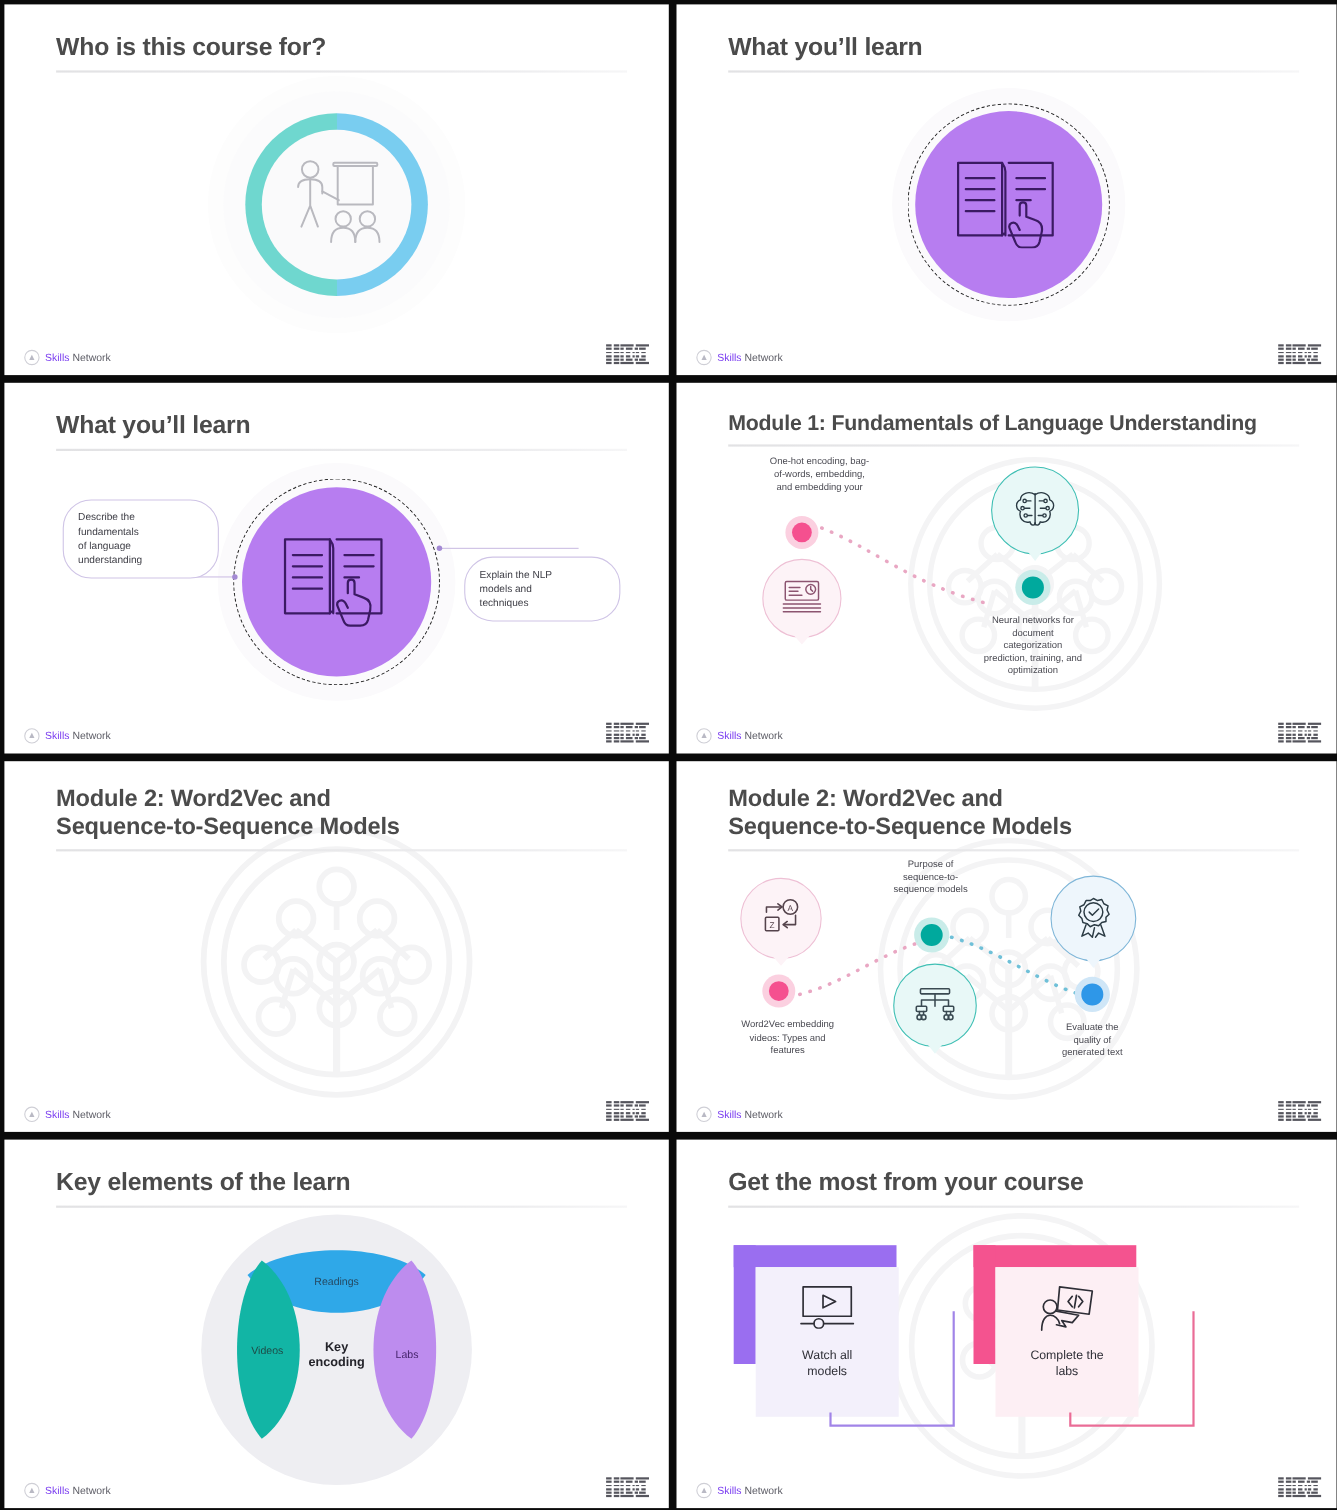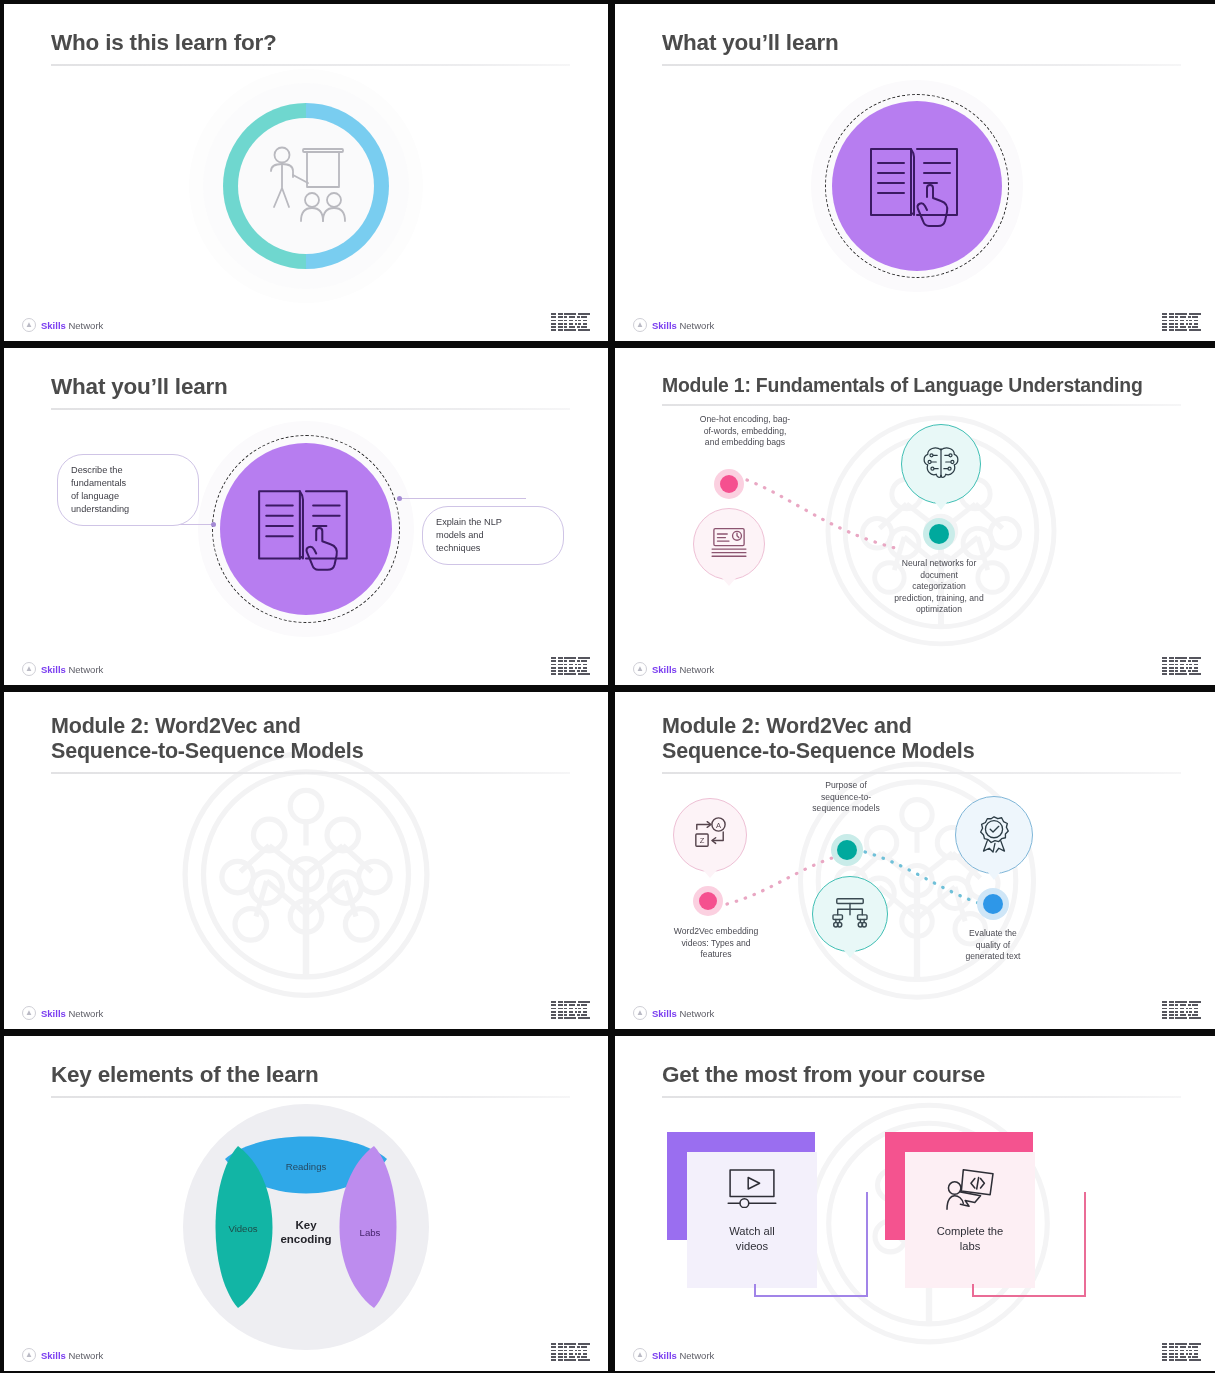--- a/index.html
+++ b/index.html
@@ -45,21 +45,21 @@
   .title-wrap.two .title { font-size:21.5px; }
   
   .footer { position:absolute; left:0; right:0; bottom:9px; height:22px; }
   .sn { position:absolute; left:18px; bottom:0; display:flex; align-items:center; gap:5px; }
   .sn-mark {
     width:14px; height:14px; border-radius:50%;
     border:1px solid #cfcfd6; display:flex; align-items:center;
     justify-content:center; color:#b9b9c4; font-size:8px; line-height:1;
   }
   .sn-txt { font-size:9.5px; color:#5d5d66; }
-  .sn-txt b { color:#7a3df0; font-weight:700; }
+  .sn-txt b { color:#7a3df0; font-weight:400; }
   .ibm { position:absolute; right:18px; bottom:1px; display:flex; flex-direction:column; gap:1.3px; }
   .ibm-row { display:flex; gap:1.6px; }
   .ibm-row i { display:block; background:#55555d; height:1.9px; }
   
   .halo {
     position:absolute; left:50%; top:50%; transform:translate(-50%,-50%);
     width:206px; height:206px; border-radius:50%;
     background:#fbfbfc;
     box-shadow:0 0 0 14px #fdfdfd;
   }
@@ -140,21 +140,21 @@
   }
   .card-brack { position:absolute; }
 </style>
 </head>
 <body>
 
 <div id="deck">
 
   <div class="slide">
     <div class="title-wrap">
-      <div class="title">Who is this learn for?</div>
+      <div class="title">Who is this course for?</div>
       <div class="title-rule"></div>
     </div>
     <div style="position:absolute;left:0;right:0;top:62px;bottom:36px;">
       <div class="halo"></div>
       <div class="ring-donut" style="background:conic-gradient(from 180deg,#6fd7cf 0deg 180deg,#79cdf0 180deg 360deg);"></div>
       <div class="ring-inner">
         <span>
           <svg width="92" height="82" viewBox="0 0 92 82" fill="none" stroke="#b9b9bf" stroke-width="1.8" stroke-linecap="round" stroke-linejoin="round">
             <circle cx="22" cy="12" r="7.5"></circle>
             <path d="M22 20 L22 45 M22 45 L14 64 M22 45 L29 64"></path>
@@ -417,21 +417,21 @@
           <circle cx="142" cy="138" r="12"></circle>
       </svg>
     </div>
     <div class="title-wrap">
       <div class="title" style="font-size:19.4px;">Module 1: Fundamentals of Language Understanding</div>
       <div class="title-rule"></div>
     </div>
     <div style="position:absolute;left:0;right:0;top:58px;bottom:30px;">
       <div class="nodelabel" style="left:40px;top:8px;width:180px;white-space:pre-line;">One-hot encoding, bag-
 of-words, embedding,
-and embedding bags</div>
+and embedding your</div>
       <div class="smalldot" style="left:99px;top:63px;width:30px;height:30px;background:#fbd0e0;">
         <i style="background:#f5508f"></i>
       </div>
       <div class="bigbub" style="left:78px;top:102px;width:72px;height:72px;background:#fdf3f7;border:1.3px solid #eec0d5;">
         <span>
           <svg width="36" height="32" viewBox="0 0 40 36" fill="none" stroke="#8c5470" stroke-width="1.5" stroke-linecap="round">
             <rect x="3" y="3" width="34" height="19" rx="1.5"></rect>
             <path d="M7 9 H18 M7 13 H16 M7 17 H20"></path>
             <circle cx="29" cy="11" r="5"></circle>
               <path d="M29 8 L29 11 L31 13"></path>
@@ -863,21 +863,21 @@
         <div class="card-body" style="left:20px;top:20px;width:130px;height:136px;background:#f3f0fb;padding-top:16px;">
           <span style="margin-bottom:12px;">
             <svg width="50" height="40" viewBox="0 0 52 42" fill="none" stroke="#2e2e36" stroke-width="1.6" stroke-linecap="round" stroke-linejoin="round">
               <rect x="3" y="2" width="46" height="28"></rect>
               <path d="M22 10 L34 16 L22 22 Z"></path>
               <path d="M1 37 H13 M23 37 H51"></path>
               <circle cx="18" cy="37" r="4.6"></circle>
             </svg>
           </span>
           <div class="card-txt">Watch all
-videos</div>
+models</div>
         </div>
         <svg class="card-brack" style="left:84px;top:56px;width:120px;height:112px;">
           <path d="M116 4 L116 108 L4 108 L4 96" stroke="#a184e8" stroke-width="2" fill="none"></path>
         </svg>
       </div>
 
       <div class="card-group" style="left:270px;top:34px;width:204px;height:168px;">
         <div class="card-corner" style="left:0;top:0;width:148px;height:20px;background:#f4538f;"></div>
         <div class="card-corner" style="left:0;top:0;width:20px;height:108px;background:#f4538f;"></div>
         <div class="card-body" style="left:20px;top:20px;width:130px;height:136px;background:#fdeff4;padding-top:14px;">

